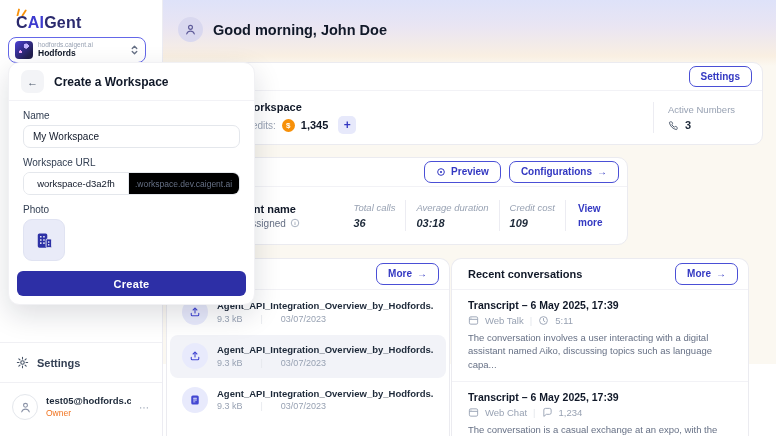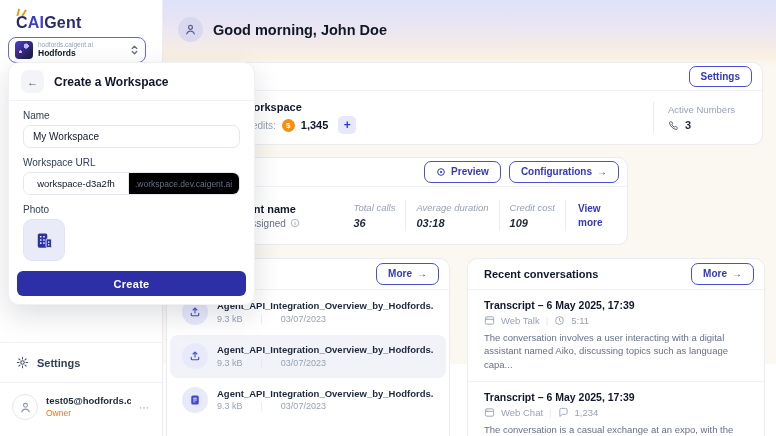--- a/index.html
+++ b/index.html
@@ -75,21 +75,21 @@
   .files-card .card-hd { justify-content:flex-end; padding:6px 10px; height:31px; }
   .file-row { display:flex; align-items:center; gap:9px; padding:8px 12px; margin:1px 3px; border-radius:8px; }
   .file-row.hl { background:#f2f3f8; }
   .file-ic { width:26px; height:26px; border-radius:50%; background:#e8eafc; color:#4347d2; display:flex; align-items:center; justify-content:center; flex:none; }
   .file-texts { flex:1; min-width:0; line-height:1.45; }
   .file-name { font-size:9.5px; font-weight:bold; color:#1d2939; white-space:nowrap; overflow:hidden; }
   .file-meta { font-size:9px; color:#98a2b3; display:flex; align-items:flex-start; gap:18px; }
   .file-meta .sep { color:#e4e7ec; }
 
   
-  .conv-card { left:304px; top:258px; width:298px; height:178px; border-bottom:none; border-bottom-left-radius:0; border-bottom-right-radius:0; }
+  .conv-card { left:288px; top:258px; width:298px; height:178px; border-bottom:none; border-bottom-left-radius:0; border-bottom-right-radius:0; }
   .conv-card .card-hd { padding:6px 10px 6px 16px; height:31px; }
   .conv-title { font-size:11px; font-weight:bold; color:#101828; }
   .conv-item { padding:9px 16px 10px 16px; }
   .conv-item + .conv-item { border-top:1px solid #f2f2f6; }
   .ci-title { font-size:10.5px; font-weight:bold; color:#101828; margin-bottom:4px; }
   .ci-meta { display:flex; align-items:center; gap:6px; font-size:9.5px; color:#98a2b3; margin-bottom:5px; }
   .ci-meta svg { color:#98a2b3; }
   .ci-meta .sep { color:#e4e7ec; }
   .ci-text { font-size:9.5px; color:#667085; line-height:1.4; }
 

